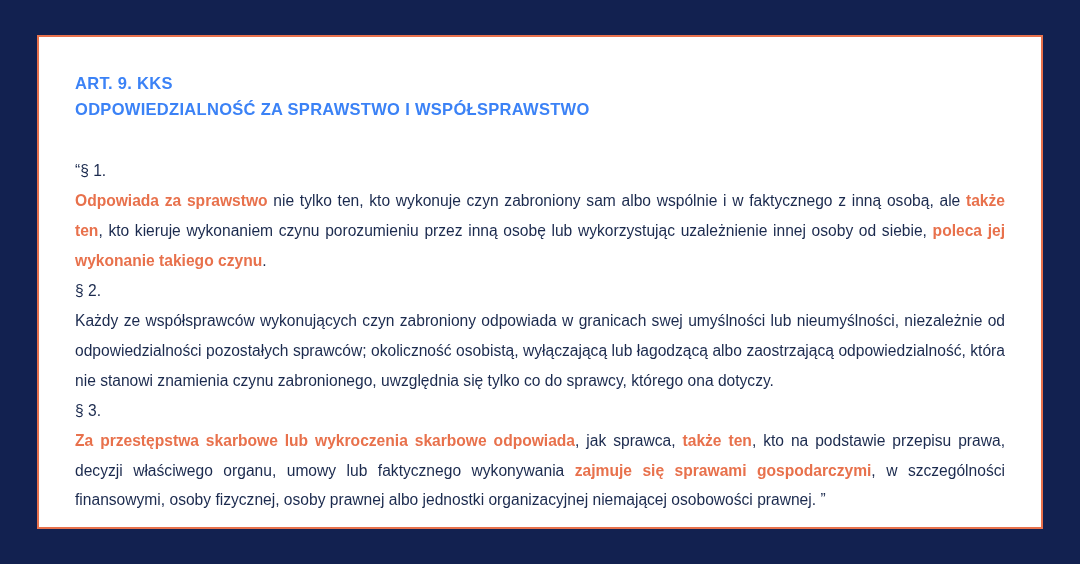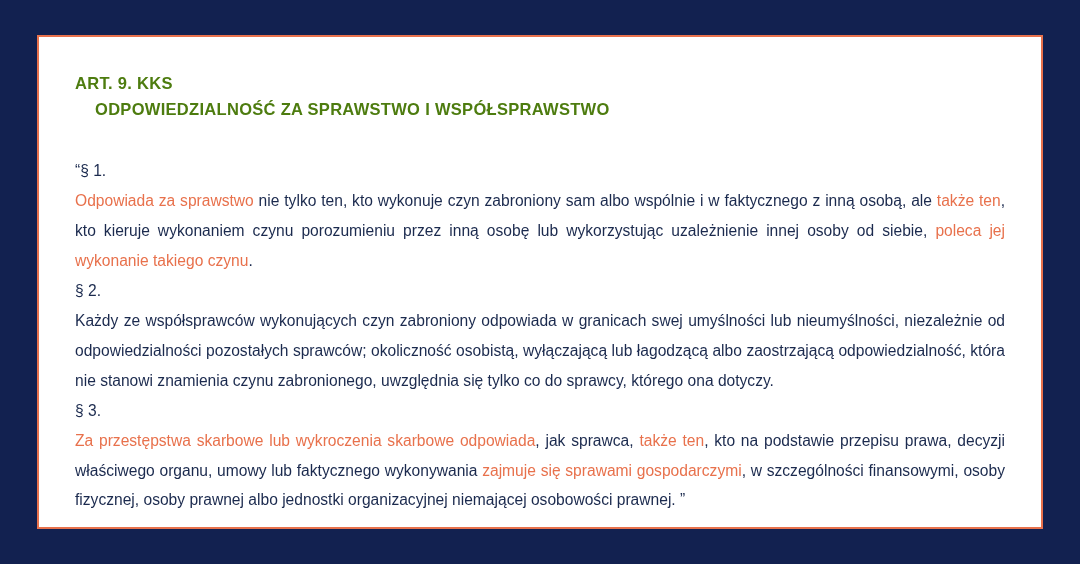--- a/index.html
+++ b/index.html
@@ -24,47 +24,46 @@
   }
   .card {
     width: 1006px;
     height: 494px;
     background: #ffffff;
     border: 2px solid #e8714c;
     box-sizing: border-box;
     padding: 34px 36px 20px 36px;
   }
   .heading {
-    color: #4d7c0f;
+    color: #3b82f6;
     font-weight: bold;
     font-size: 16.5px;
     letter-spacing: 0.3px;
     line-height: 1.55;
   }
   .heading .line2 {
     display: block;
-    margin-left: 20px;
   }
   .body-text {
     margin-top: 34px;
     color: #1b2a4e;
     font-size: 15.6px;
     line-height: 1.92;
     text-align: justify;
     text-justify: inter-word;
   }
   .para {
     margin: 0;
   }
   .para + .para {
     margin-top: 0;
   }
   .hl {
     color: #e8714c;
-    font-weight: normal;
+    font-weight: bold;
   }
 </style>
 </head>
 <body>
 
 <div class="slide">
   <div class="card">
 
     <div class="heading">
       <span>ART. 9. KKS</span>

